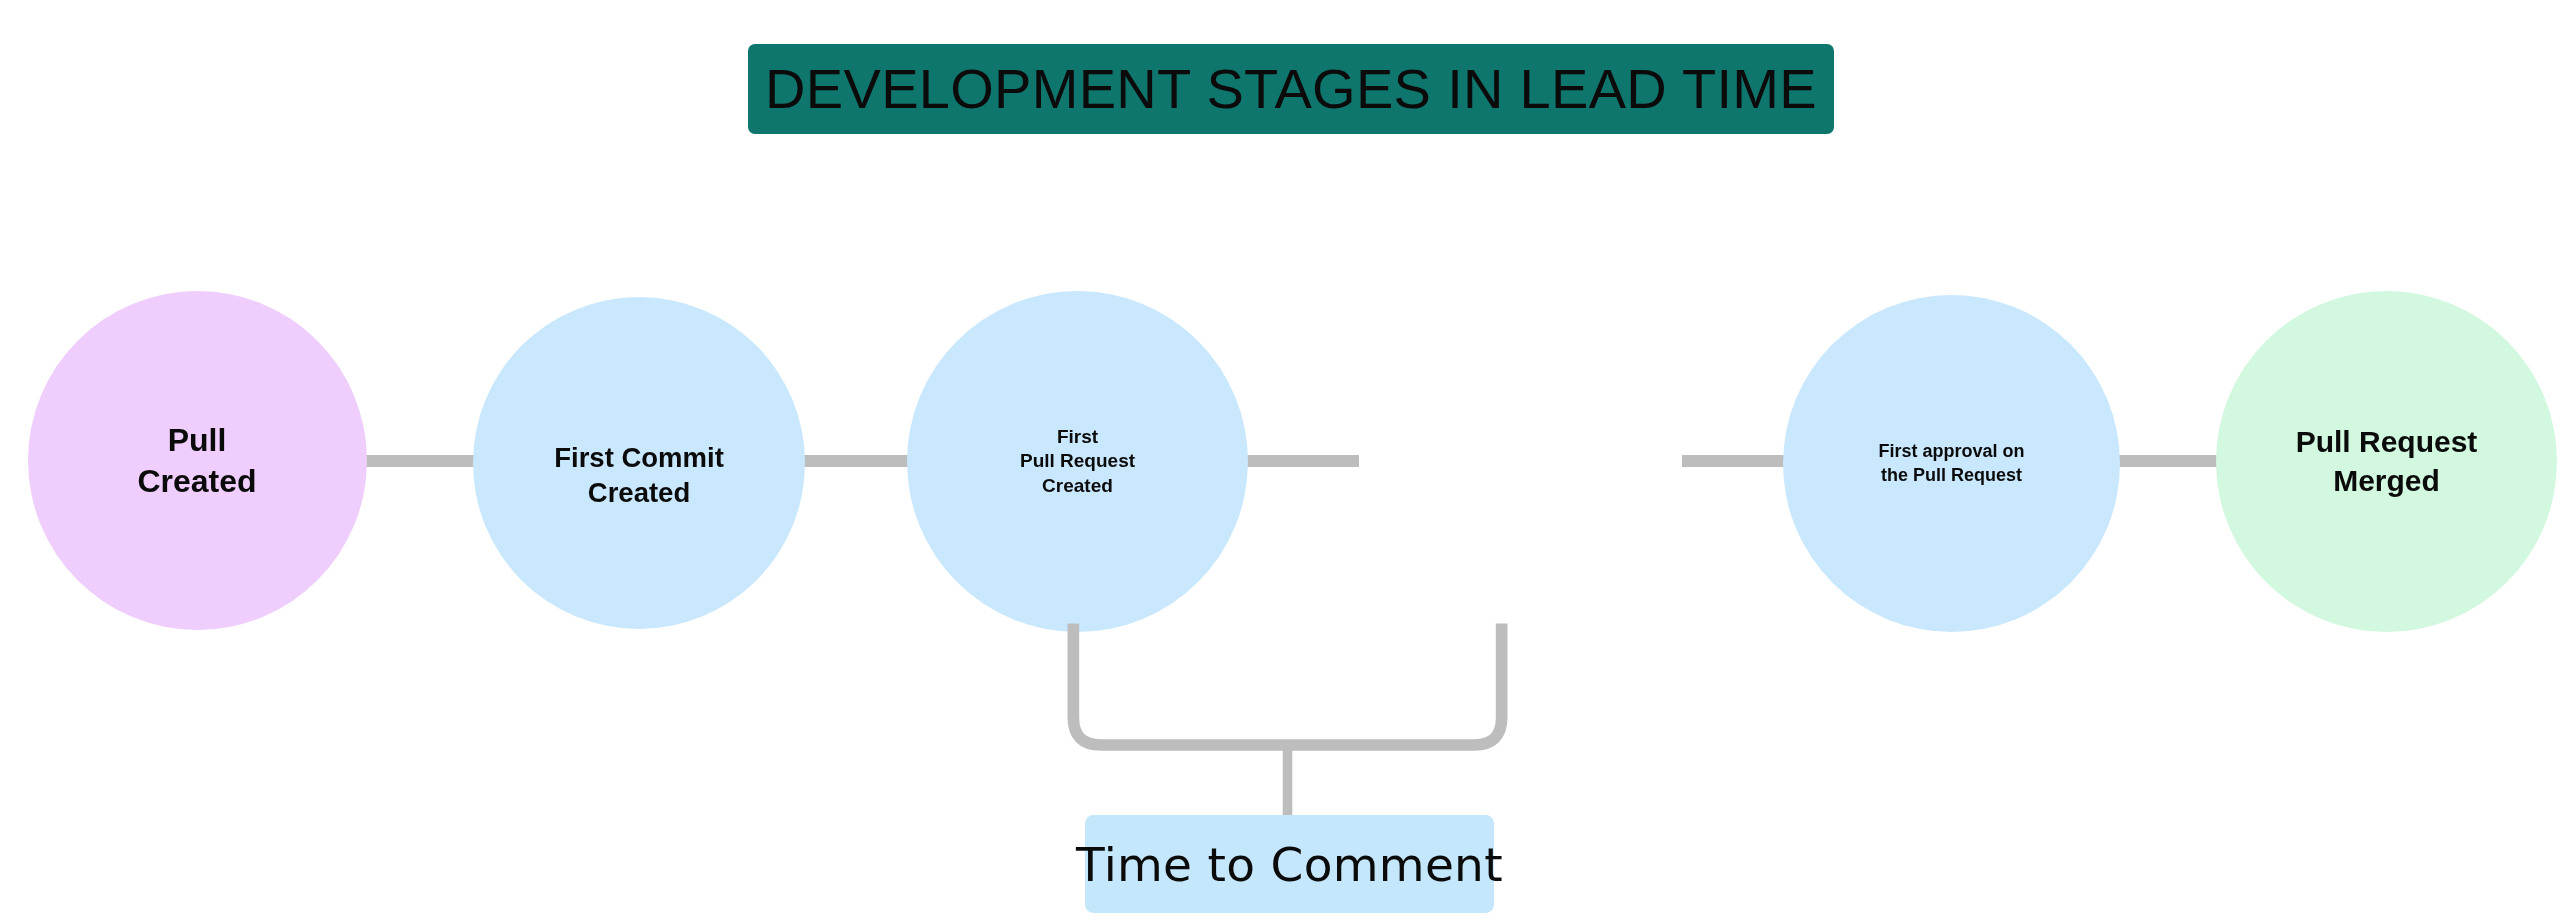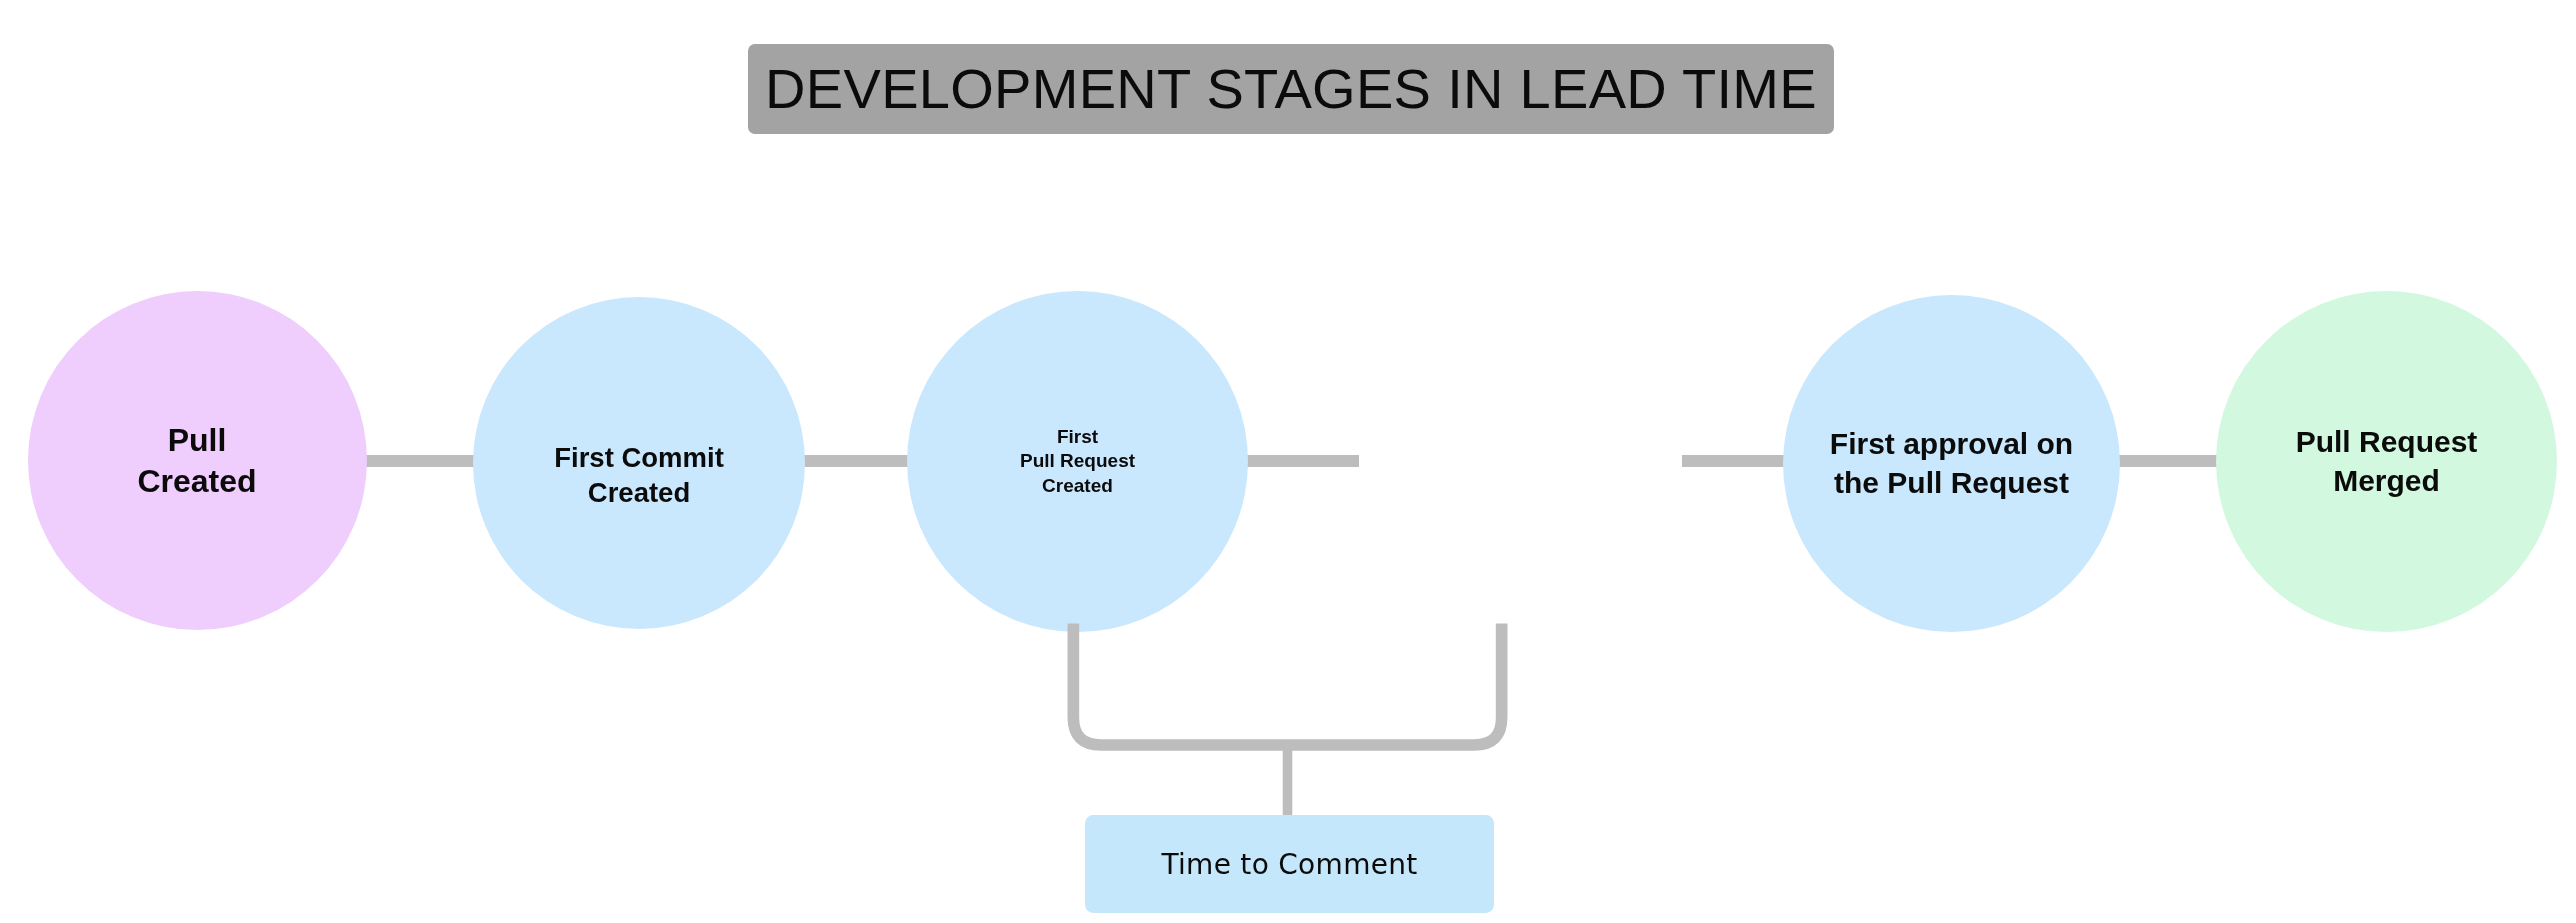--- a/index.html
+++ b/index.html
@@ -16,21 +16,21 @@
     font-family: "Liberation Sans", sans-serif;
   }
 
   
   #title-banner {
     position: absolute;
     left: 748px;
     top: 44px;
     width: 1086px;
     height: 90px;
-    background: #a3a3a3;
+    background: #0f766e;
     border-radius: 6.9px;
     display: flex;
     align-items: center;
     justify-content: center;
   }
   #title-text {
     font-family: "Liberation Sans", sans-serif;
     font-size: 56px;
     font-weight: 400;
     color: #0b0b0b;
@@ -70,21 +70,21 @@
   #node-1 { left: 473px;  top: 297px; width: 332px; height: 332px; background: #c9e8fd; }
   #node-2 { left: 907px; top: 291px; width: 341px; height: 341px; background: #c9e8fd; }
   #node-3 { left: 1353px; top: 287px; width: 334px; height: 334px; background: #c9e8fd; }
   #node-4 { left: 1783px; top: 295px; width: 337px; height: 337px; background: #c9e8fd; }
   #node-5 { left: 2216px; top: 291px; width: 341px; height: 341px; background: #d2f8df; }
 
   #node-0 .node-label { font-size: 32px; }
   #node-1 .node-label { font-size: 27.5px; margin-top: 24px; }
   #node-2 .node-label { font-size: 19px; }
   #node-3 .node-label { font-size: 27.5px; }
-  #node-4 .node-label { font-size: 30px; }
+  #node-4 .node-label { font-size: 18px; }
   #node-5 .node-label { font-size: 30px; }
 
   
   #bracket {
     position: absolute;
     left: 1061px;
     top: 618px;
     width: 453px;
     height: 206px;
     pointer-events: none;
@@ -98,21 +98,21 @@
     width: 409px;
     height: 98px;
     background: #c5e7fb;
     border-radius: 8.2px;
     display: flex;
     align-items: center;
     justify-content: center;
   }
   #comment-label-text {
     font-family: "DejaVu Sans", sans-serif;
-    font-size: 28px;
+    font-size: 47px;
     font-weight: 400;
     color: #0b0b0b;
     white-space: nowrap;
     letter-spacing: 0.3px;
   }
 </style>
 </head>
 <body>
 
 <div id="stage">

